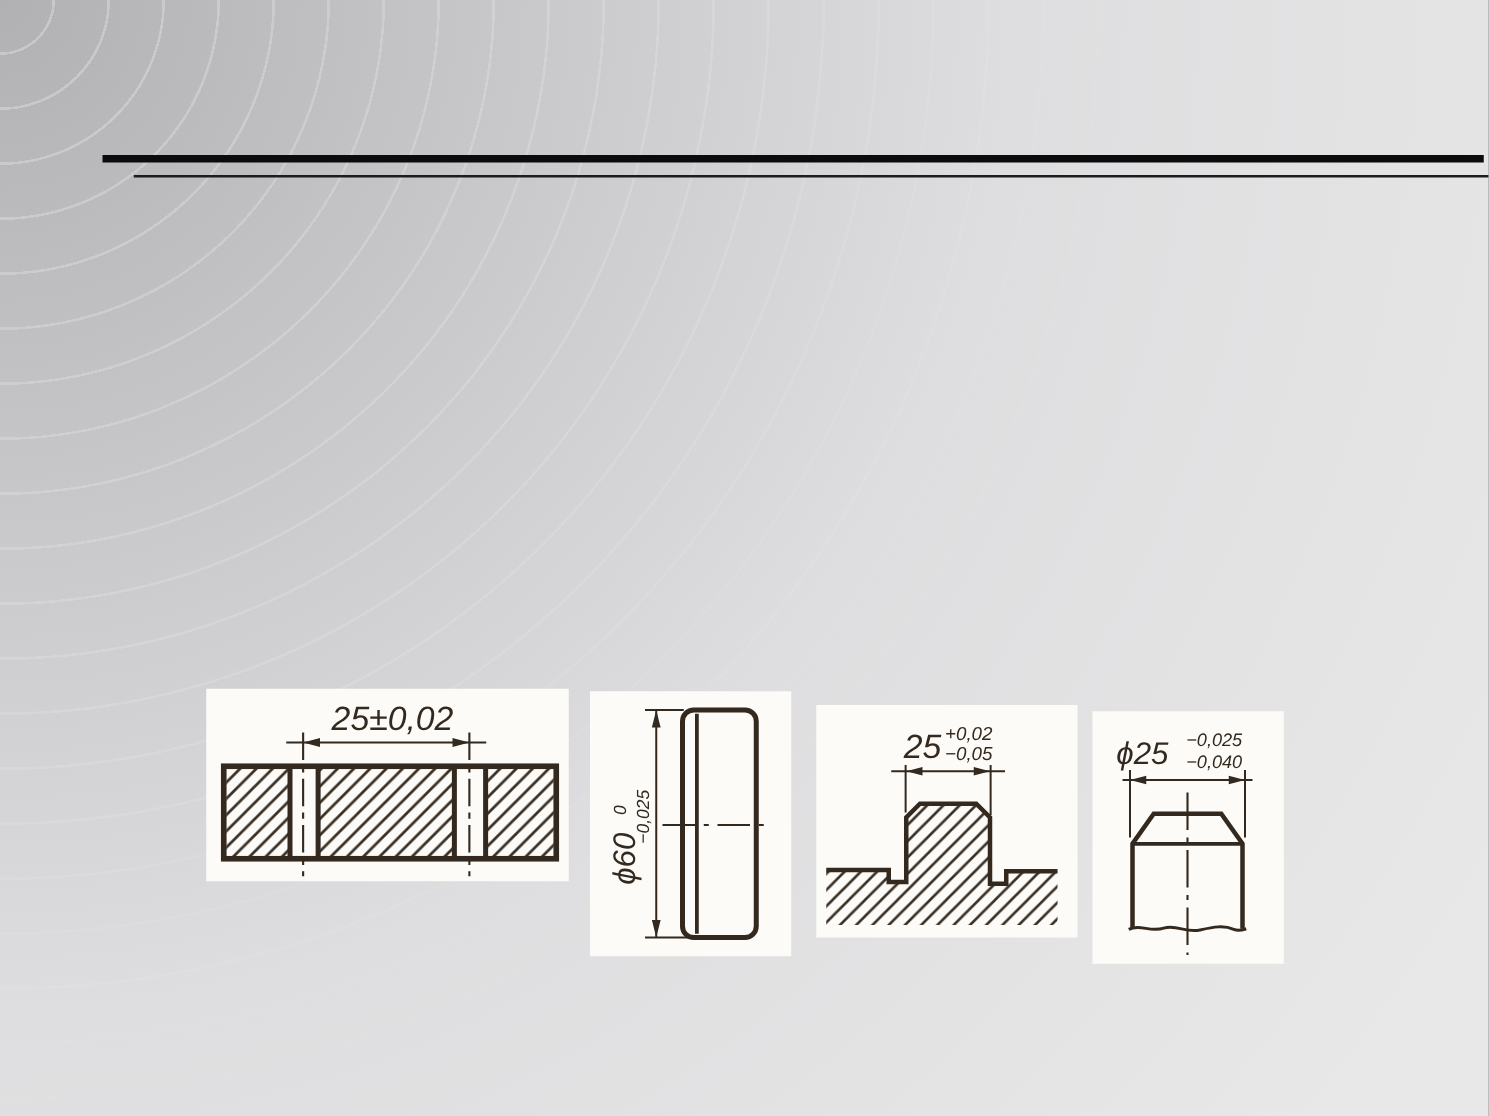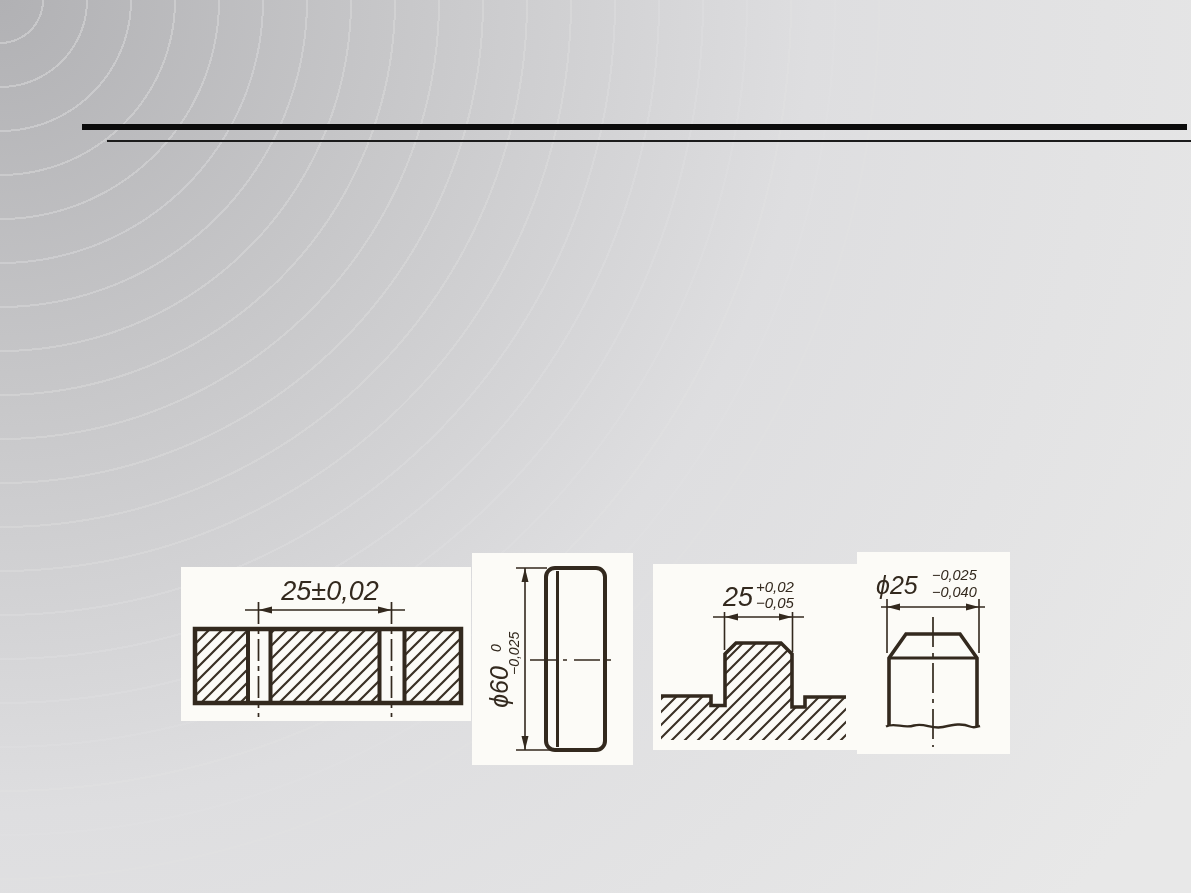--- a/index.html
+++ b/index.html
@@ -29,21 +29,21 @@
   .dim-text { font-style:italic; fill:#33291e; }
 </style>
 </head>
 <body>
 
 <div class="slide">
   <div class="bg-arcs"></div>
   <div class="rule-thick"></div>
   <div class="rule-thin"></div>
 
-  <figure class="panel p1" style="margin:16px">
+  <figure class="panel p1" style="margin:0">
     <svg viewBox="0 0 290 154" width="290" height="154">
       <defs>
         <pattern id="h1" width="13" height="13" patternUnits="userSpaceOnUse">
           <path d="M0,13 L13,0 M-3.25,3.25 L3.25,-3.25 M9.75,16.25 L16.25,9.75" stroke="#3a3025" stroke-width="2.2"></path>
         </pattern>
       </defs>
       <rect x="16" y="64" width="50" height="70" fill="url(#h1)"></rect>
       <rect x="90" y="64" width="107" height="70" fill="url(#h1)"></rect>
       <rect x="225" y="64" width="53" height="70" fill="url(#h1)"></rect>
       <path class="ink" stroke-width="4" d="M67,62 V136 M89.5,62 V136 M198.5,62 V136 M223.5,62 V136"></path>
@@ -82,21 +82,21 @@
       <path class="ink" stroke-width="3.6" d="M8,132 H58 V141.5 H72 V90 L83,79 H128 L139,90 V143 H152 V133 H193"></path>
       <path class="ink" stroke-width="1.6" d="M71.5,48 V86 M139.5,48 V88"></path>
       <path class="ink" stroke-width="1.6" d="M60,53 H151"></path>
       <path class="fill-ink" d="M72,53 L85,49.6 L85,56.4 Z M139,53 L126,49.6 L126,56.4 Z"></path>
       <text x="70" y="42" font-size="27" class="dim-text">25</text>
       <text x="103" y="28" font-size="15" class="dim-text">+0,02</text>
       <text x="103" y="44" font-size="15" class="dim-text">−0,05</text>
     </svg>
   </figure>
 
-  <figure class="panel p4" style="margin:0">
+  <figure class="panel p4" style="margin:17px">
     <svg viewBox="0 0 153 202" width="153" height="202">
       <path class="ink" stroke-width="3.6" d="M32,174 V106 L49,82 H103 L120,106 V174"></path>
       <path class="ink" stroke-width="3" d="M32,106 H120"></path>
       <path class="ink" stroke-width="2.4" d="M29,174.5 C38,170 46,177 57,173.5 C68,170.5 74,177.5 86,175 C97,172.5 105,171 113,174.5 C117,176.2 120,175 123,174"></path>
       <path class="ink" stroke-width="1.7" stroke-dasharray="30 6 4 6" d="M76,65 V195"></path>
       <path class="ink" stroke-width="1.6" d="M30,47 V101 M122,47 V101"></path>
       <path class="ink" stroke-width="1.6" d="M24,55 H128"></path>
       <path class="fill-ink" d="M30,55 L43,51.6 L43,58.4 Z M122,55 L109,51.6 L109,58.4 Z"></path>
       <text x="19" y="42" font-size="25" class="dim-text">ϕ25</text>
       <text x="75" y="28" font-size="14.5" class="dim-text">−0,025</text>

